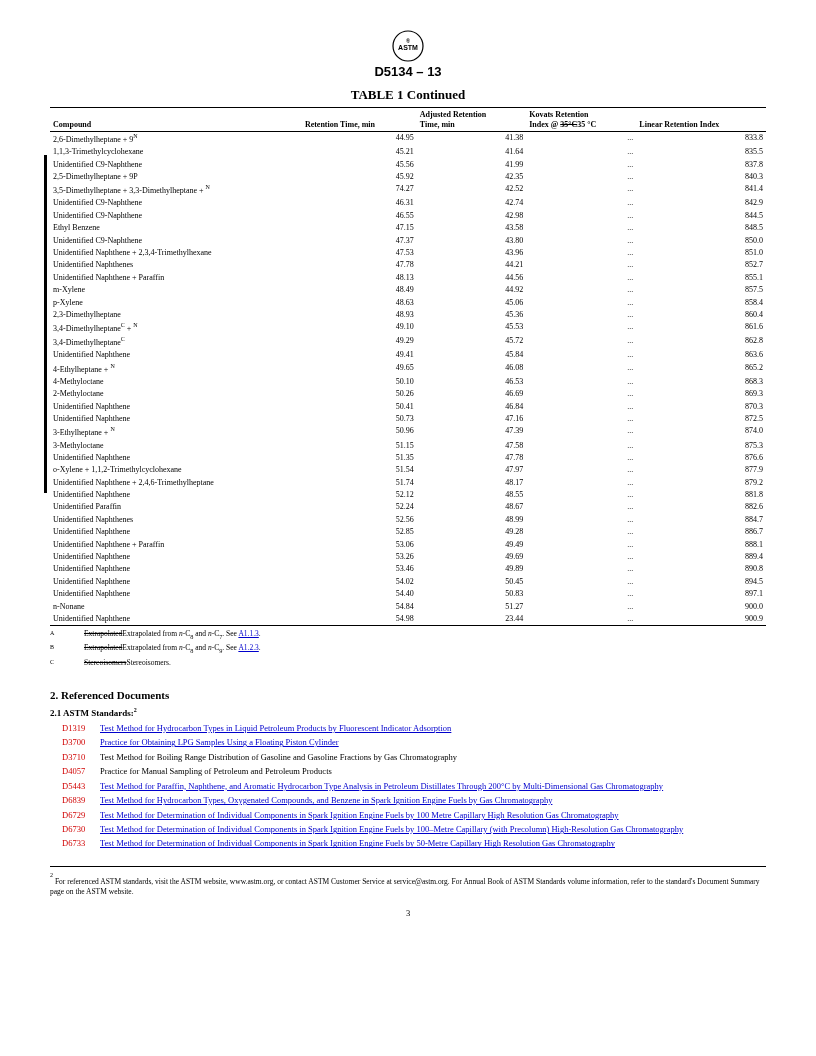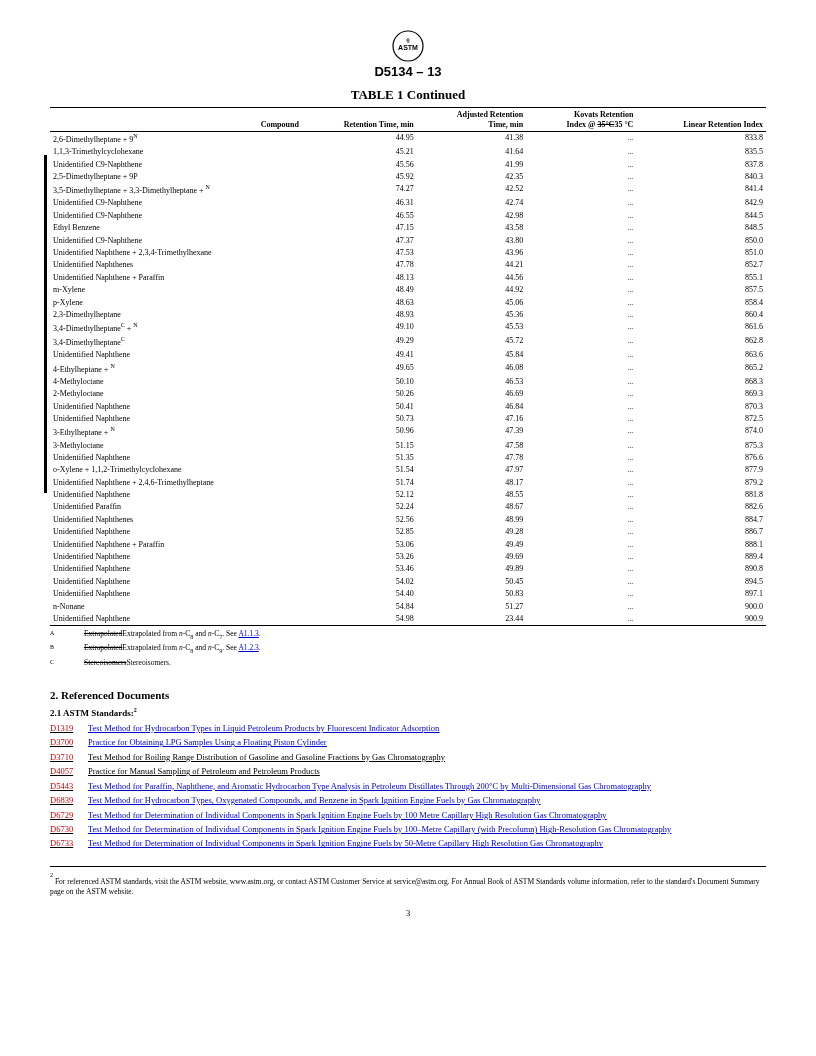--- a/index.html
+++ b/index.html
@@ -30,21 +30,21 @@
     table {
       width: 100%;
       border-collapse: collapse;
       font-size: 8px;
     }
     table thead tr {
       border-top: 1.5px solid #000;
       border-bottom: 1px solid #000;
     }
     table th {
-      text-align: right;
+      text-align: left;
       padding: 2px 3px;
       font-weight: bold;
       vertical-align: bottom;
       line-height: 1.2;
     }
     table td {
       padding: 1px 3px;
       vertical-align: top;
       line-height: 1.3;
     }
@@ -79,22 +79,21 @@
       font-size: 11px;
       font-weight: bold;
       margin-bottom: 6px;
     }
     .subsection-title {
       font-size: 9px;
       font-weight: bold;
       margin-bottom: 5px;
     }
     .ref-list {
-      margin-left: 0;
-      text-decoration: underline;
+      margin-left: 12px;
     }
     .ref-item {
       display: flex;
       margin-bottom: 3px;
       line-height: 1.35;
       font-size: 8.5px;
     }
     .ref-code {
       color: #d00000;
       min-width: 38px;

